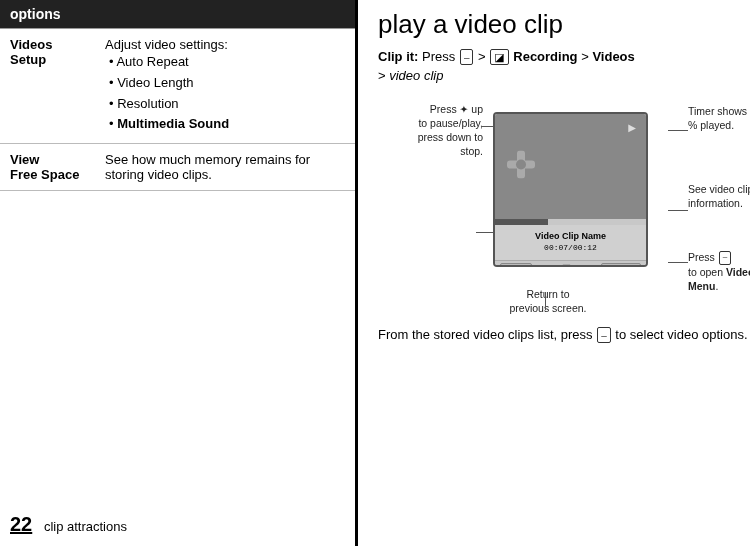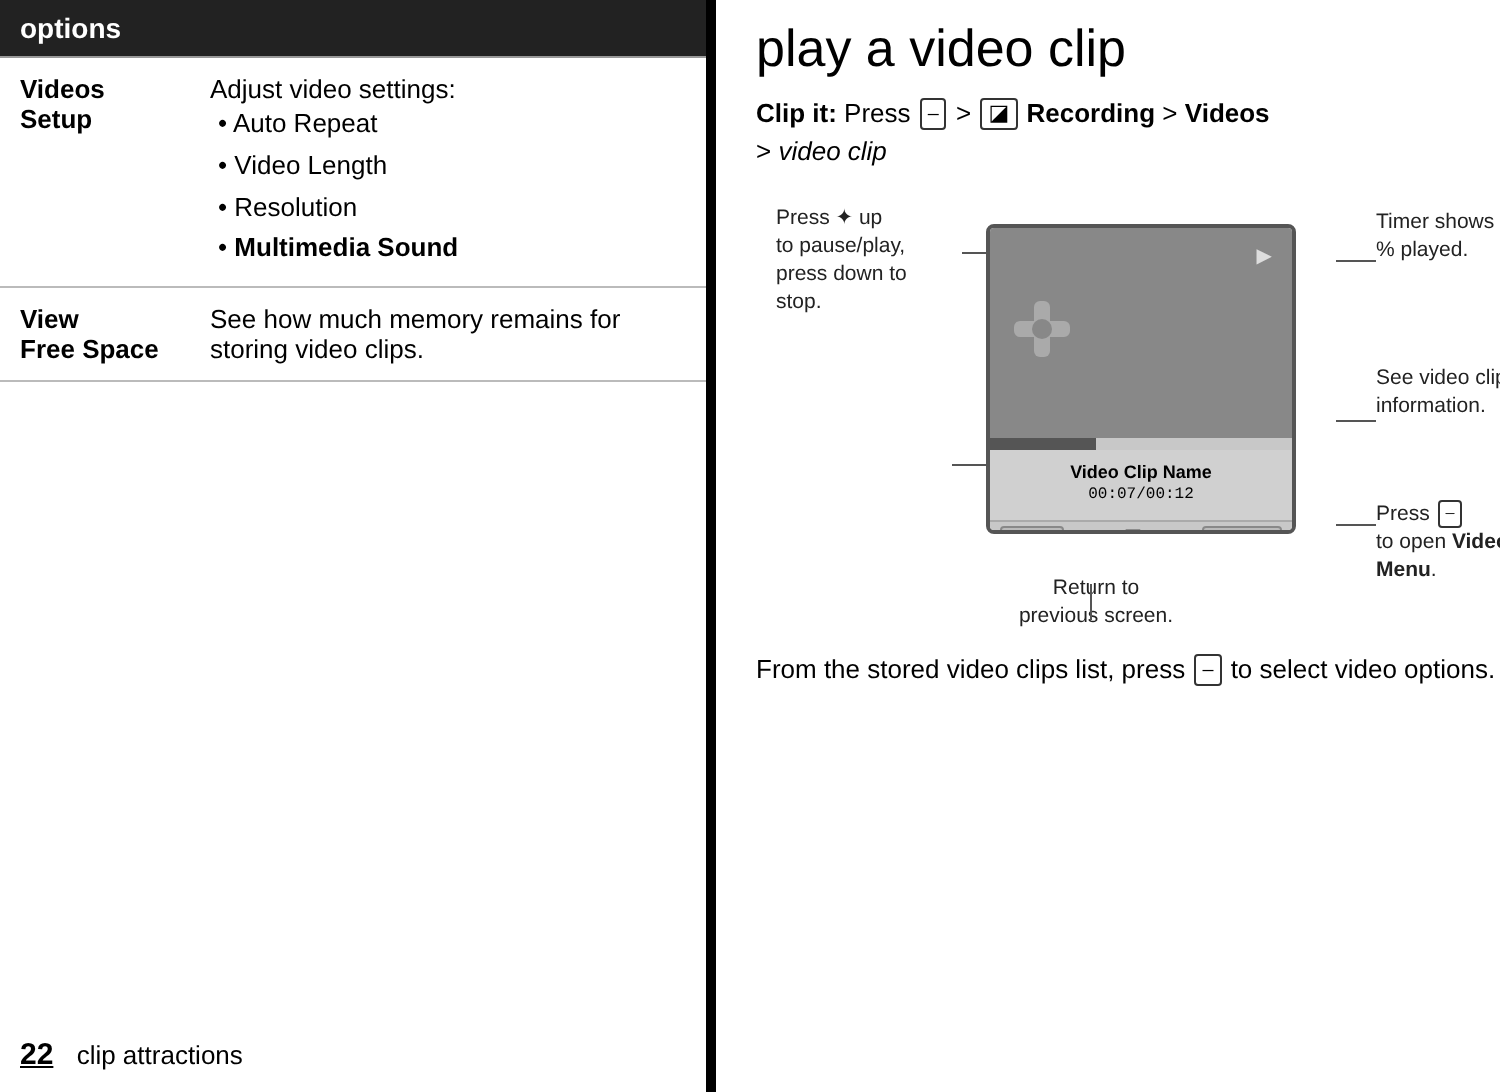--- a/index.html
+++ b/index.html
@@ -9,21 +9,21 @@
       font-family: Arial, Helvetica, sans-serif;
       font-size: 13px;
       background: #fff;
       display: flex;
       overflow: hidden;
     }
 
     
     .left-panel {
       width: 358px;
-      border-right: 5px solid #000000;
+      border-right: 3px solid #000000;
       padding: 0;
       flex-shrink: 0;
     }
 
     .options-header {
       background: #222;
       color: #fff;
       font-weight: bold;
       font-size: 14px;
       padding: 6px 10px;
@@ -191,21 +191,21 @@
 
     .left-bottom {
       position: absolute;
       bottom: 10px;
       left: 10px;
       font-size: 13px;
     }
 
     .left-bottom .page-num {
       font-weight: bold;
-      font-size: 15px;
+      font-size: 20px;
       margin-right: 8px;
       text-decoration: underline;
     }
   </style>
 </head>
 <body>
 
 <div class="left-panel">
   <div class="options-header">options</div>
   <table class="options-table">
@@ -241,21 +241,21 @@
   <div class="find-it">
     <strong>Clip it:</strong>
     Press <span class="menu-icon">⎯</span> &gt;
     <span class="menu-icon">◪</span>
     <strong>Recording</strong> &gt; <strong>Videos</strong><br>
     &gt; <em>video clip</em>
   </div>
 
   <div class="diagram-container" style="position:relative; width:390px; height:215px; margin-left:10px;">
 
-    <div class="callout" style="left:0px; top:0px; width:95px; text-align:left;">
+    <div class="callout" style="left:0px; top:0px; width:95px; text-align:right;">
       Press ✦ up<br>to pause/play,<br>press down to<br>stop.
     </div>
 
 
     <div class="callout" style="right:0px; top:2px; width:90px; text-align:left;">
       Timer shows<br>% played.
     </div>
 
     <div class="callout" style="right:0px; top:80px; width:90px; text-align:left;">
       See video clip<br>information.

